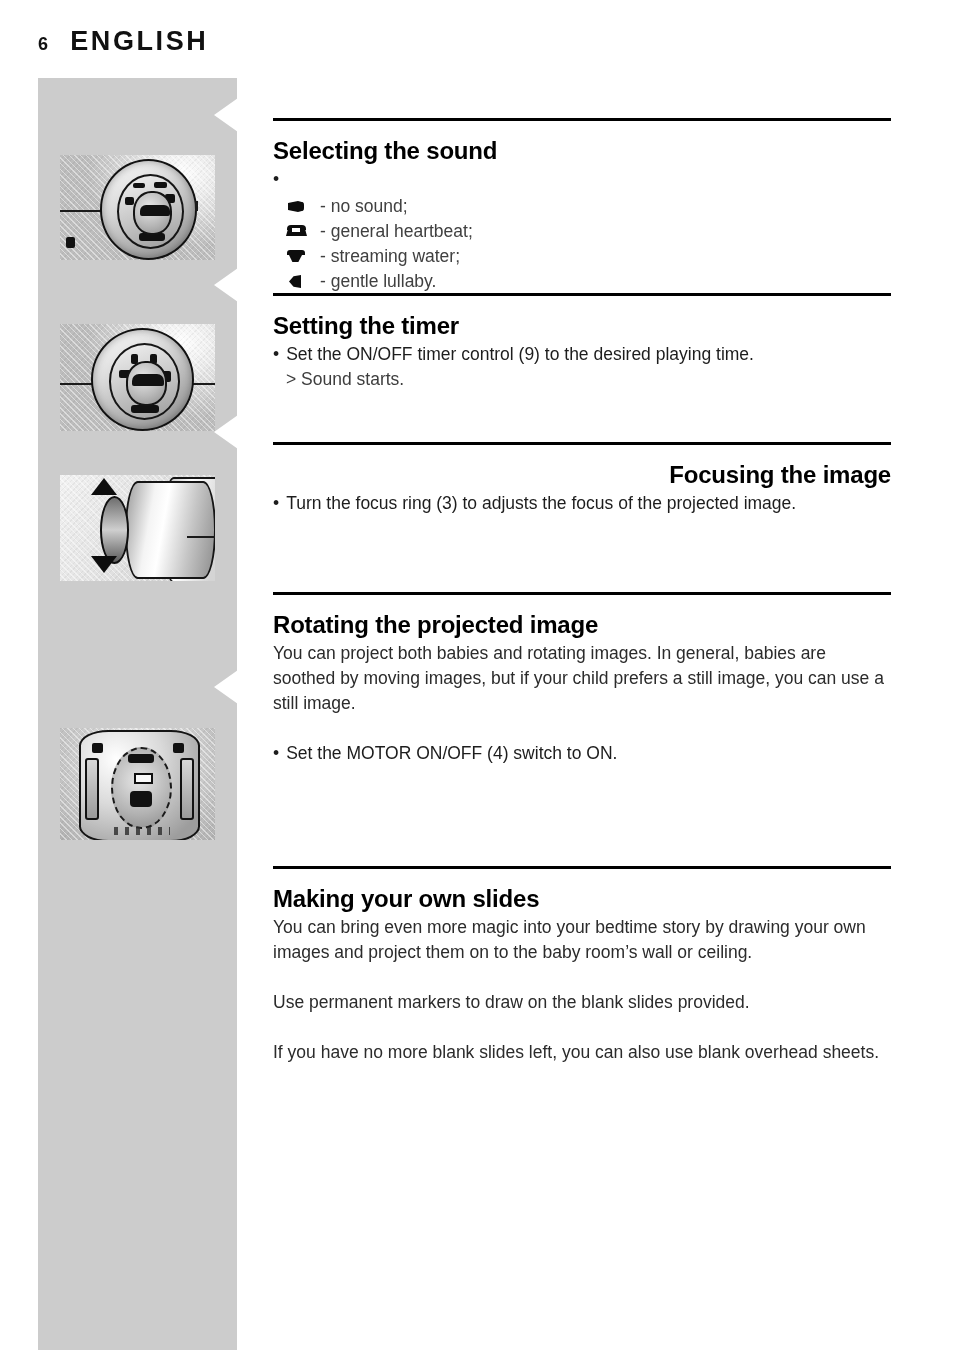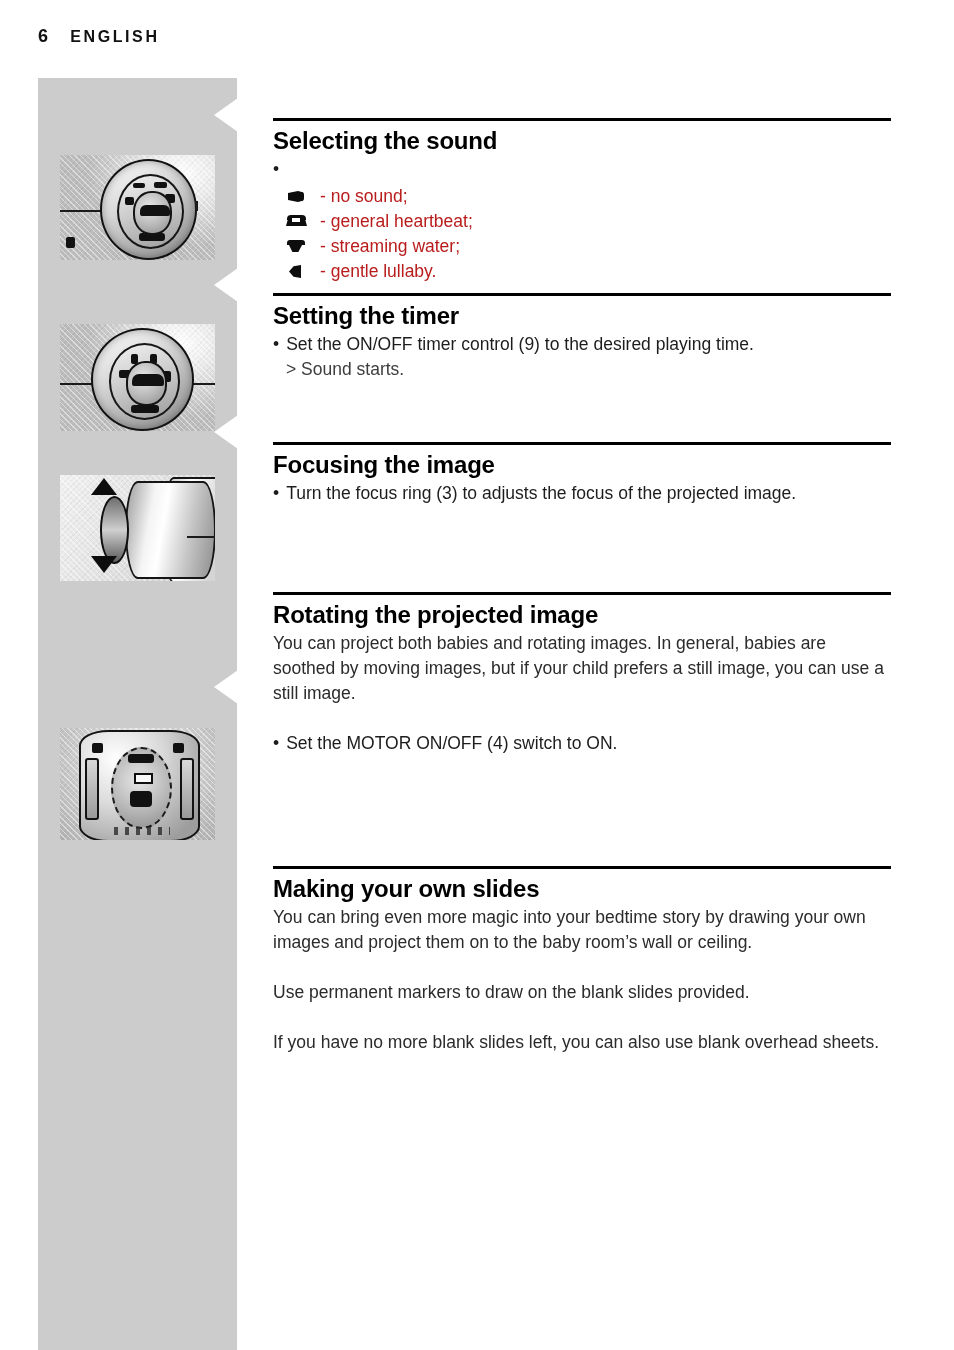--- a/index.html
+++ b/index.html
@@ -26,21 +26,21 @@
     align-items: baseline;
     gap: 22px;
   }
   .page-number {
     font-size: 18px;
     font-weight: 700;
     letter-spacing: 0.2px;
     color: #111;
   }
   .page-lang {
-    font-size: 16px;
+    font-size: 27px;
     font-weight: 700;
     letter-spacing: 2.6px;
     color: #111;
   }
 
   
   .figure-column {
     position: absolute;
     left: 38px;
     top: 78px;
@@ -246,21 +246,21 @@
   .section {
     position: absolute;
     width: 618px;
   }
   .rule {
     height: 3px;
     background: #000;
     width: 618px;
   }
   h2 {
-    margin: 6px 0 2px 0;
+    margin: 16px 0 2px 0;
     font-size: 24px;
     font-weight: 700;
     letter-spacing: -0.2px;
     color: #000;
   }
   .body-text {
     font-size: 17.5px;
     line-height: 25px;
     color: #2b2b2b;
     margin: 0;
@@ -294,21 +294,21 @@
     align-items: center;
     height: 25px;
   }
   .symbol-glyph {
     flex: 0 0 34px;
     height: 25px;
     position: relative;
   }
   .symbol-label {
     font-size: 17.5px;
-    color: #b91c1c;
+    color: #404040;
     line-height: 25px;
   }
 
   
   .sym-nosound {
     position: absolute;
     left: 2px; top: 7px;
     width: 16px; height: 11px;
     background: #0d0d0d;
     border-radius: 2px 4px 4px 2px;
@@ -489,21 +489,21 @@
   <div class="section" style="top:293px;">
     <div class="rule"></div>
     <h2>Setting the timer</h2>
     <div class="bullet-line">
       <span class="bullet-dot">•</span>
       <span>Set the ON/OFF timer control (9) to the desired playing time.</span>
     </div>
     <div class="result-line">&gt; Sound starts.</div>
   </div>
 
-  <div class="section" style="top:442px;">
+  <div class="section" style="top:442px;text-align:right;">
     <div class="rule"></div>
     <h2>Focusing the image</h2>
     <div class="bullet-line">
       <span class="bullet-dot">•</span>
       <span>Turn the focus ring (3) to adjusts the focus of the projected image.</span>
     </div>
   </div>
 
   <div class="section" style="top:592px;">
     <div class="rule"></div>

